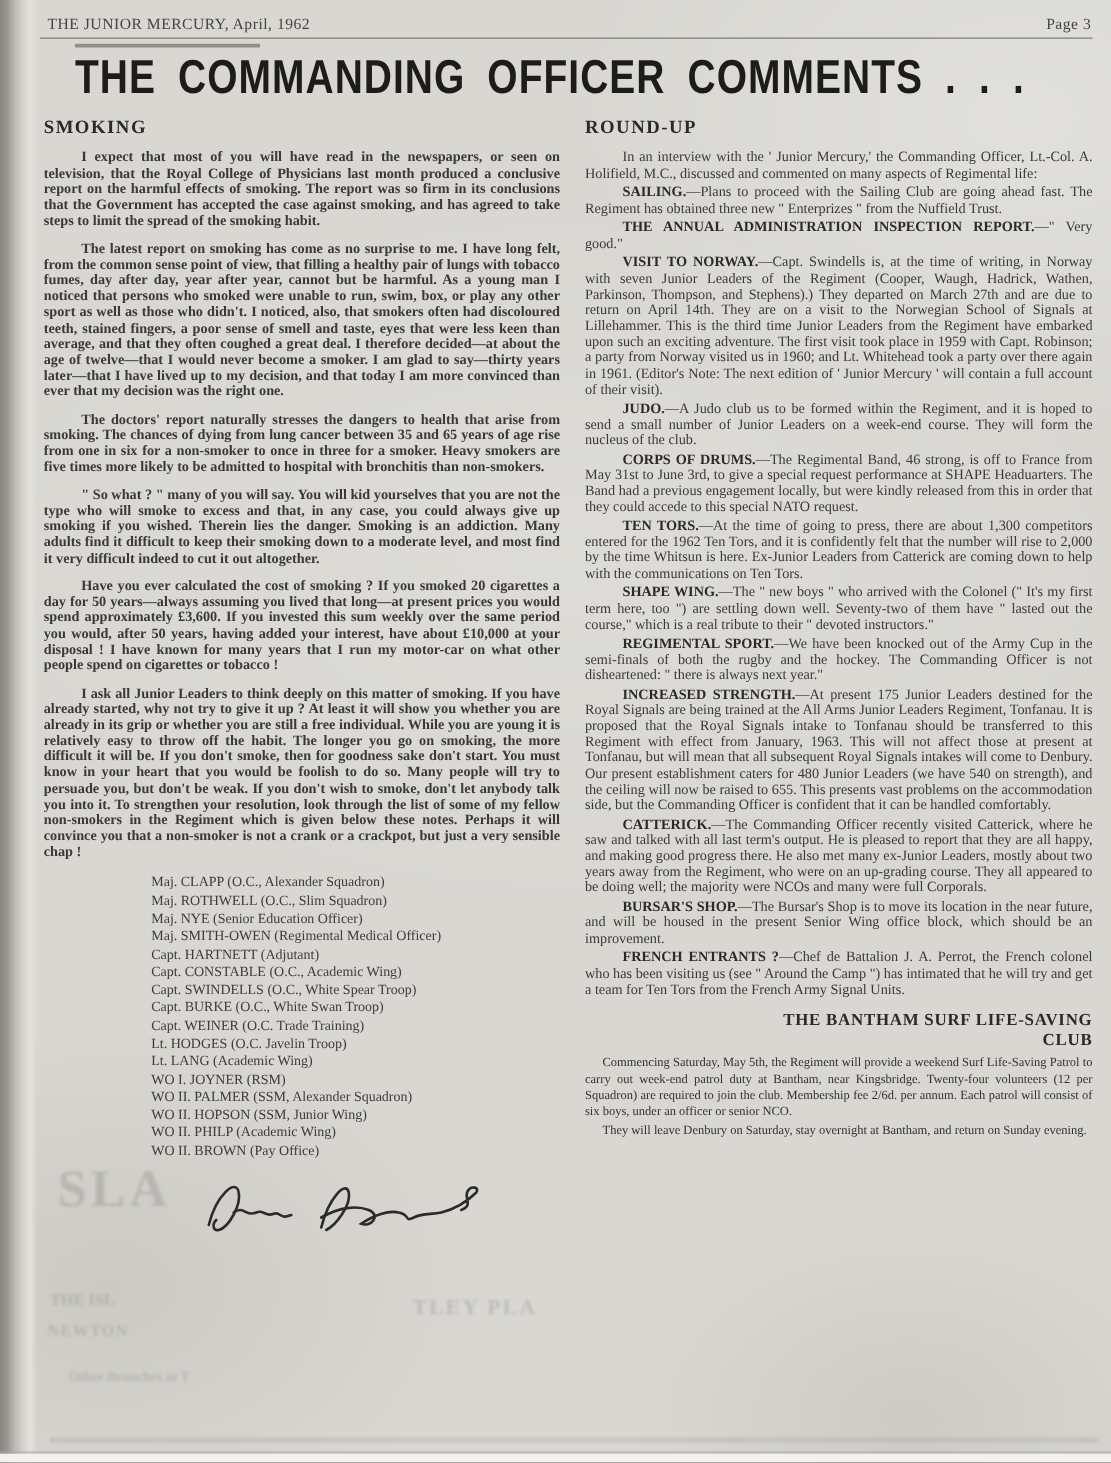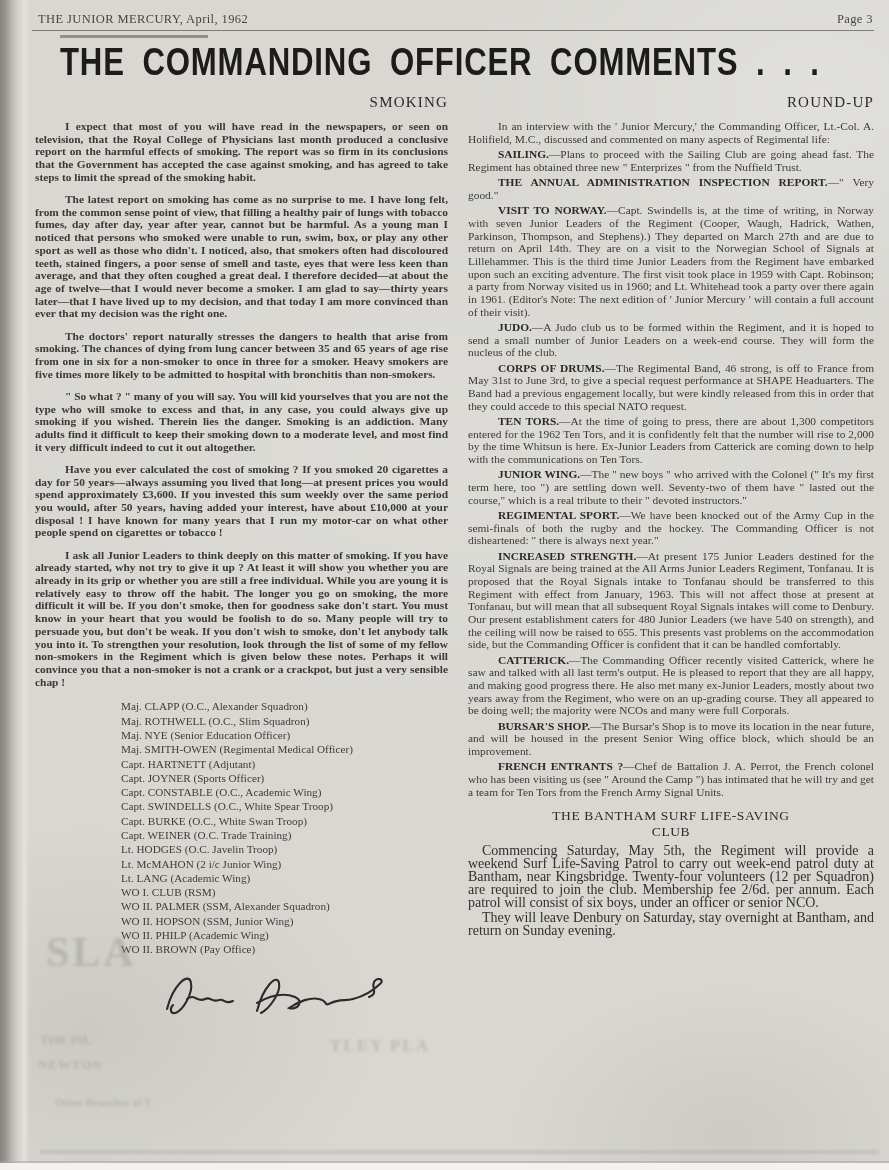--- a/index.html
+++ b/index.html
@@ -31,34 +31,34 @@
     font-family:"Liberation Sans","DejaVu Sans",sans-serif; font-weight:700; font-size:38px;
     letter-spacing:1px; word-spacing:10px; color:#1d1c1a;
     transform:scaleX(.82); transform-origin:left center;
   }
 
   .columns { display:flex; gap:20px; padding:4px 15px 0 35px; }
   .col { box-sizing:border-box; }
   .col-left { width:413px; flex:none; }
   .col-right { flex:1; }
 
-  .colhead { text-align:right; font-weight:400; font-size:15px; letter-spacing:1.2px; margin:6px 0 9px; color:#2c2a27; }
+  .colhead { text-align:left; font-weight:700; font-size:15px; letter-spacing:1.2px; margin:6px 0 9px; color:#2c2a27; }
 
   .para { font-size:11.4px; line-height:12.7px; text-align:justify; text-indent:30px; margin:0 0 9.5px;font-weight:bold; }
   .intro { font-size:11.4px; line-height:12.7px; text-align:justify; text-indent:30px; margin:0 0 3px; }
   .topic { font-size:11.4px; line-height:12.7px; text-align:justify; text-indent:30px; margin:0 0 2.5px; }
   .topic .lead { font-weight:700; color:#2c2a27; }
 
   .officers { list-style:none; margin:11px 0 0 86px; padding:0; font-size:11.2px; line-height:14.3px; color:#3e3c38; }
 
   .signature-wrap { margin:8px 0 0 118px; }
   .signature-wrap svg { display:block; }
 
-  .bantham-head { text-align:center; font-weight:400; font-size:13.5px; line-height:15.5px; letter-spacing:.6px; margin:10px 0 5px; color:#2c2a27; }
-  .bantham-para { font-size:14px; line-height:13px; text-align:justify; text-indent:14px; margin:0 0 2px; color:#33312d; }
+  .bantham-head { text-align:right; font-weight:700; font-size:13.5px; line-height:15.5px; letter-spacing:.6px; margin:10px 0 5px; color:#2c2a27; }
+  .bantham-para { font-size:10px; line-height:13px; text-align:justify; text-indent:14px; margin:0 0 2px; color:#33312d; }
 
   .ghost { position:absolute; color:#8f8e89; font-weight:700; filter:blur(1.4px); pointer-events:none; }
   .g0 { left:46px; top:928px; font-size:42px; opacity:.38; letter-spacing:3px; }
   .g1 { left:330px; top:1036px; font-size:17px; opacity:.38; letter-spacing:2px; }
   .g2 { left:40px; top:1032px; font-size:13px; opacity:.42; }
   .g3 { left:38px; top:1057px; font-size:13px; opacity:.40; letter-spacing:1px; }
   .g4 { left:55px; top:1096px; font-size:11px; opacity:.40; }
 </style>
 </head>
 <body>
@@ -94,29 +94,27 @@
       <p class="para">" So what ? " many of you will say.  You will kid yourselves that you are not the type who will smoke to excess and that, in any case, you could always give up smoking if you wished.  Therein lies the danger.  Smoking is an addiction.  Many adults find it difficult to keep their smoking down to a moderate level, and most find it very difficult indeed to cut it out altogether.</p>
       <p class="para">Have you ever calculated the cost of smoking ?  If you smoked 20 cigarettes a day for 50 years—always assuming you lived that long—at present prices you would spend approximately £3,600.  If you invested this sum weekly over the same period you would, after 50 years, having added your interest, have about £10,000 at your disposal !  I have known for many years that I run my motor-car on what other people spend on cigarettes or tobacco !</p>
       <p class="para">I ask all Junior Leaders to think deeply on this matter of smoking.  If you have already started, why not try to give it up ? At least it will show you whether you are already in its grip or whether you are still a free individual.  While you are young it is relatively easy to throw off the habit.  The longer you go on smoking, the more difficult it will be.  If you don't smoke, then for goodness sake don't start.  You must know in your heart that you would be foolish to do so.  Many people will try to persuade you, but don't be weak. If you don't wish to smoke, don't let anybody talk you into it.  To strengthen your resolution, look through the list of some of my fellow non-smokers in the Regiment which is given below these notes.  Perhaps it will convince you that a non-smoker is not a crank or a crackpot, but just a very sensible chap !</p>
 
       <ul class="officers">
         <li>Maj. CLAPP (O.C., Alexander Squadron)</li>
         <li>Maj. ROTHWELL (O.C., Slim Squadron)</li>
         <li>Maj. NYE (Senior Education Officer)</li>
         <li>Maj. SMITH-OWEN (Regimental Medical Officer)</li>
         <li>Capt. HARTNETT (Adjutant)</li>
-        <li>Capt. JOYNER (Sports Officer)</li>
         <li>Capt. CONSTABLE (O.C., Academic Wing)</li>
         <li>Capt. SWINDELLS (O.C., White Spear Troop)</li>
         <li>Capt. BURKE (O.C., White Swan Troop)</li>
         <li>Capt. WEINER (O.C. Trade Training)</li>
         <li>Lt. HODGES (O.C. Javelin Troop)</li>
-        <li>Lt. McMAHON (2 i/c Junior Wing)</li>
         <li>Lt. LANG (Academic Wing)</li>
-        <li>WO I. CLUB (RSM)</li>
+        <li>WO I. JOYNER (RSM)</li>
         <li>WO II. PALMER (SSM, Alexander Squadron)</li>
         <li>WO II. HOPSON (SSM, Junior Wing)</li>
         <li>WO II. PHILP (Academic Wing)</li>
         <li>WO II. BROWN (Pay Office)</li>
       </ul>
 
       <div class="signature-wrap">
         <svg width="240" height="58" viewBox="0 0 240 58" role="img" fill="none" stroke="#2c2b28" stroke-width="2.1" stroke-linecap="round" aria-label="Alan Holifield">
           <path d="M14 44 C20 20, 36 6, 38 18 C40 28, 30 46, 22 48 C18 49, 16 44, 20 40"></path>
           <path d="M34 34 C42 28, 44 38, 52 34 C58 31, 58 38, 66 35 C72 33, 70 40, 80 36"></path>
@@ -129,21 +127,21 @@
     <div class="col col-right">
       <h2 class="colhead">ROUND-UP</h2>
       <p class="intro">In an interview with the ' Junior Mercury,' the Commanding Officer, Lt.-Col. A. Holifield, M.C., discussed and commented on many aspects of Regimental life:</p>
 
       <p class="topic"><strong class="lead">SAILING.</strong><span>—Plans to proceed with the Sailing Club are going ahead fast.  The Regiment has obtained three new " Enterprizes " from the Nuffield Trust.</span></p>
       <p class="topic"><strong class="lead">THE ANNUAL ADMINISTRATION INSPECTION REPORT.</strong><span>—" Very good."</span></p>
       <p class="topic"><strong class="lead">VISIT TO NORWAY.</strong><span>—Capt. Swindells is, at the time of writing, in Norway with seven Junior Leaders of the Regiment (Cooper, Waugh, Hadrick, Wathen, Parkinson, Thompson, and Stephens).) They departed on March 27th and are due to return on April 14th. They are on a visit to the Norwegian School of Signals at Lillehammer. This is the third time Junior Leaders from the Regiment have embarked upon such an exciting adventure.  The first visit took place in 1959 with Capt. Robinson;  a party from Norway visited us in 1960;  and Lt. Whitehead took a party over there again in 1961. (Editor's Note:  The next edition of ' Junior Mercury ' will contain a full account of their visit).</span></p>
       <p class="topic"><strong class="lead">JUDO.</strong><span>—A Judo club us to be formed within the Regiment, and it is hoped to send a small number of Junior Leaders on a week-end course.  They will form the nucleus of the club.</span></p>
       <p class="topic"><strong class="lead">CORPS OF DRUMS.</strong><span>—The Regimental Band, 46 strong, is off to France from May 31st to June 3rd, to give a special request performance at SHAPE Headuarters.   The Band had a previous engagement locally, but were kindly released from this in order that they could accede to this special NATO request.</span></p>
       <p class="topic"><strong class="lead">TEN TORS.</strong><span>—At the time of going to press, there are about 1,300 competitors entered for the 1962 Ten Tors, and it is confidently felt that the number will rise to 2,000 by the time Whitsun is here. Ex-Junior Leaders from Catterick are coming down to help with the communications on Ten Tors.</span></p>
-      <p class="topic"><strong class="lead">JUNIOR WING.</strong><span>—The " new boys " who arrived with the Colonel (" It's my first term here, too ") are settling down well. Seventy-two of them have " lasted out the course," which is a real tribute to their " devoted instructors."</span></p>
+      <p class="topic"><strong class="lead">SHAPE WING.</strong><span>—The " new boys " who arrived with the Colonel (" It's my first term here, too ") are settling down well. Seventy-two of them have " lasted out the course," which is a real tribute to their " devoted instructors."</span></p>
       <p class="topic"><strong class="lead">REGIMENTAL SPORT.</strong><span>—We have been knocked out of the Army Cup in the semi-finals of both the rugby and the hockey.  The Commanding Officer is not disheartened:  " there is always next year."</span></p>
       <p class="topic"><strong class="lead">INCREASED STRENGTH.</strong><span>—At present 175 Junior Leaders destined for the Royal Signals are being trained at the All Arms Junior Leaders Regiment, Tonfanau.  It is proposed that the Royal Signals intake to Tonfanau should be transferred to this Regiment with effect from January, 1963.  This will not affect those at present at Tonfanau, but will mean that all subsequent Royal Signals intakes will come to Denbury.  Our present establishment caters for 480 Junior Leaders (we have 540 on strength), and the ceiling will now be raised to 655.  This presents vast problems on the accommodation side, but the Commanding Officer is confident that it can be handled  comfortably.</span></p>
       <p class="topic"><strong class="lead">CATTERICK.</strong><span>—The Commanding Officer recently visited Catterick, where he saw and talked with all last term's output.  He is pleased to report that they are all happy, and making good progress there.  He also met many ex-Junior Leaders, mostly about two years away from the Regiment, who were on an up-grading course. They all appeared to be doing well;  the majority were NCOs and many were full Corporals.</span></p>
       <p class="topic"><strong class="lead">BURSAR'S SHOP.</strong><span>—The Bursar's Shop is to move its location in the near future, and will be housed in the present Senior Wing office block, which should be an improvement.</span></p>
       <p class="topic"><strong class="lead">FRENCH ENTRANTS ?</strong><span>—Chef de Battalion J. A. Perrot, the French colonel who has been visiting us (see " Around the Camp ") has intimated that he will try and get a team for Ten Tors from the French Army Signal Units.</span></p>
 
       <div class="bantham-head">
         <div>THE BANTHAM SURF LIFE-SAVING</div>
         <div>CLUB</div>
       </div>

